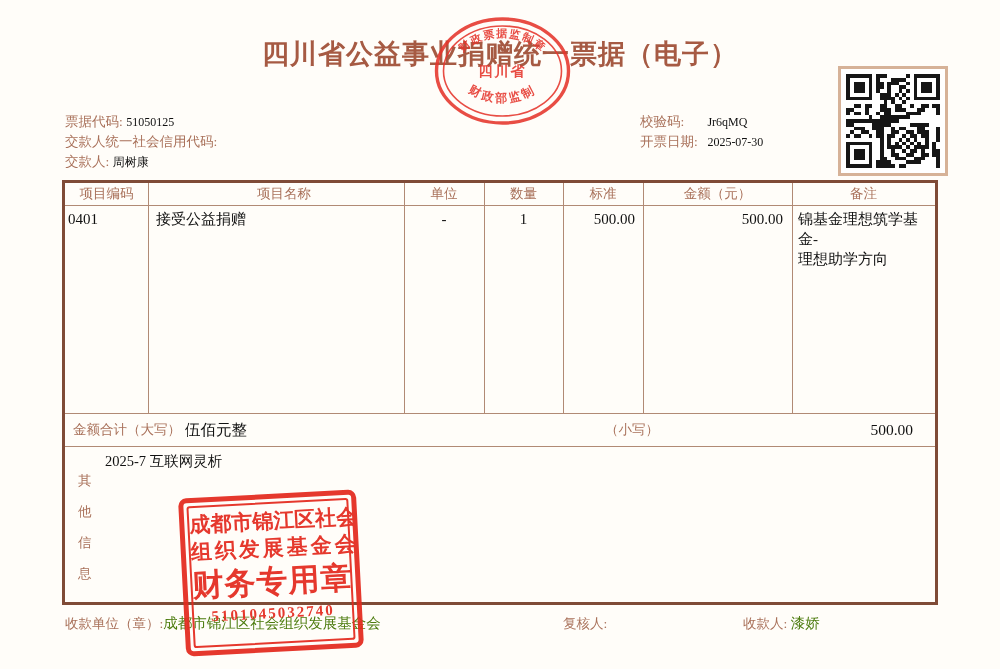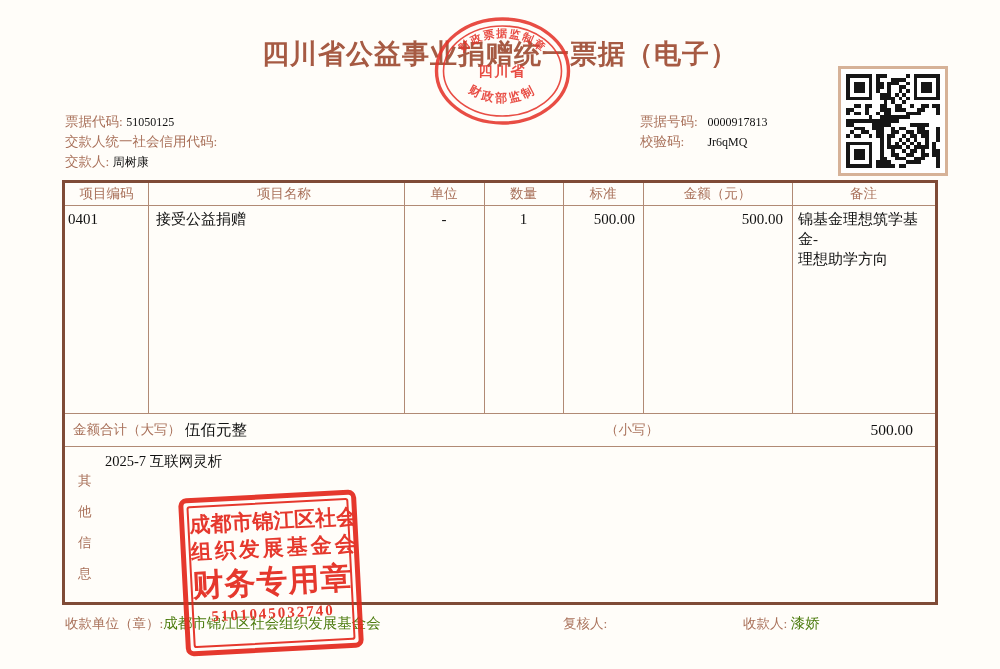--- a/index.html
+++ b/index.html
@@ -427,26 +427,26 @@
       <span class="val"></span>
     </div>
     <div class="hdr-line">
       <span class="brown">交款人:</span>
       <span class="val">周树康</span>
     </div>
   </div>
 
   <div class="hdr-right">
     <div class="hdr-line">
-      <span class="brown lbl">票据号码:</span>
-      <span class="val">0000917813</span>
-    </div>
-    <div class="hdr-line">
       <span class="brown lbl">校验码:</span>
       <span class="val">Jr6qMQ</span>
+    </div>
+    <div class="hdr-line">
+      <span class="brown lbl">开票日期:</span>
+      <span class="val">2025-07-30</span>
     </div>
   </div>
 
   <div class="box">
 
     <div class="th" style="left:0;   width:83px;">项目编码</div>
     <div class="th" style="left:83px; width:256px;margin-left:8px;">项目名称</div>
     <div class="th" style="left:339px;width:80px;">单位</div>
     <div class="th" style="left:419px;width:79px;">数量</div>
     <div class="th" style="left:498px;width:80px;">标准</div>

